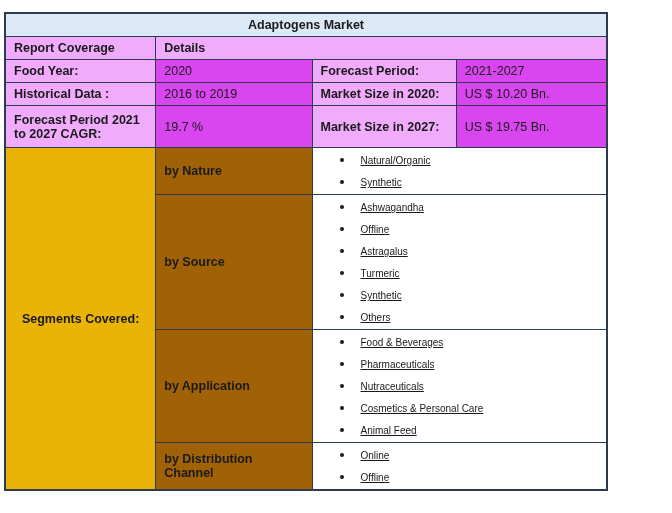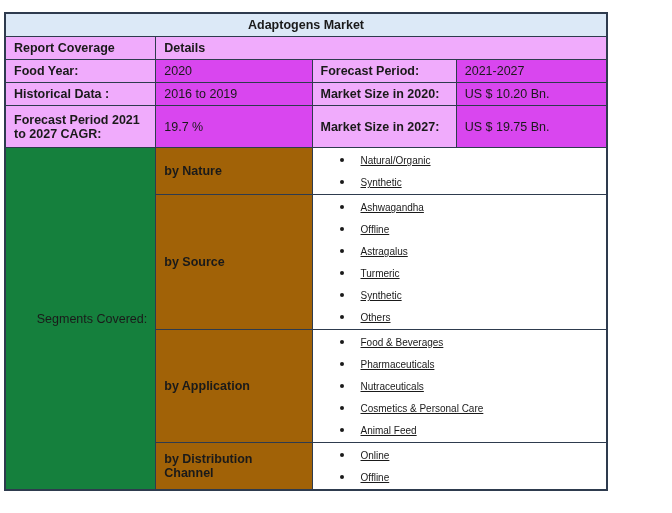--- a/index.html
+++ b/index.html
@@ -40,23 +40,23 @@
     padding: 6px 0;
   }
   .hdr-blue {
     background: #f0abfc;
     font-weight: bold;
   }
   .plain {
     background: #d946ef;
   }
   .segments-cell {
-    background: #15803d;
-    font-weight: normal;
-    text-align: right;
+    background: #eab308;
+    font-weight: bold;
+    text-align: center;
     vertical-align: middle;
     padding-left: 8px;
   }
   .seg-name {
     font-weight: bold;
     vertical-align: middle;
     background: #a16207;
   }
   .seg-list-cell {
     background: #ffffff;

